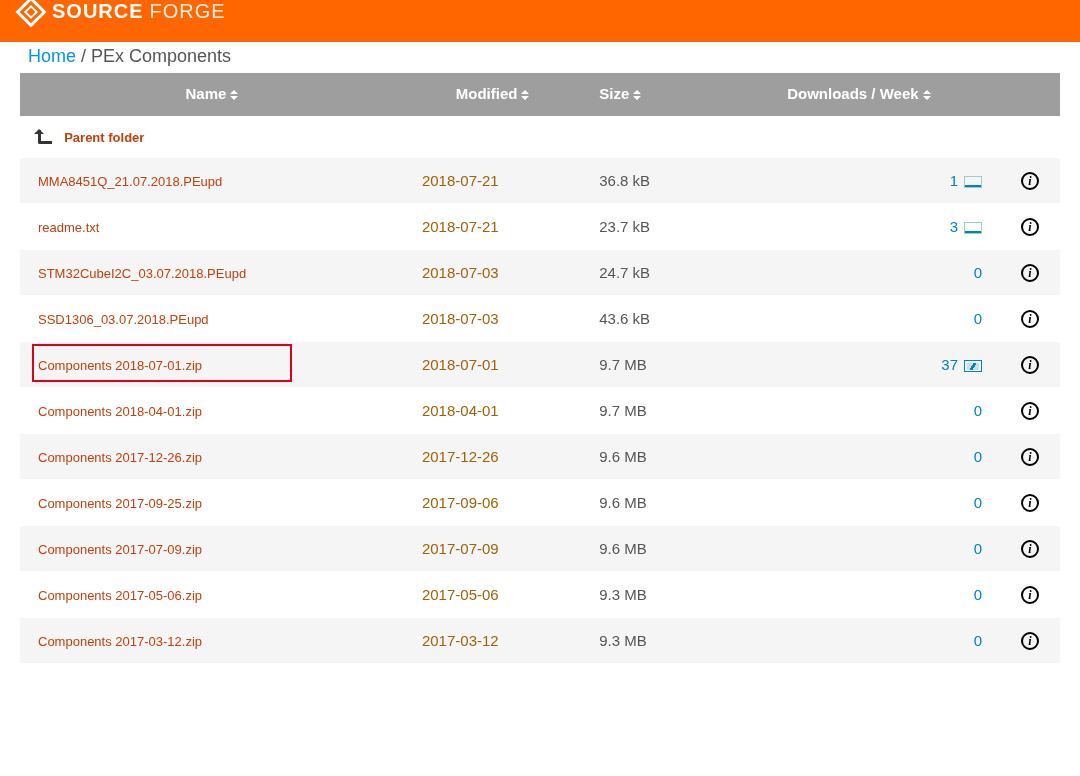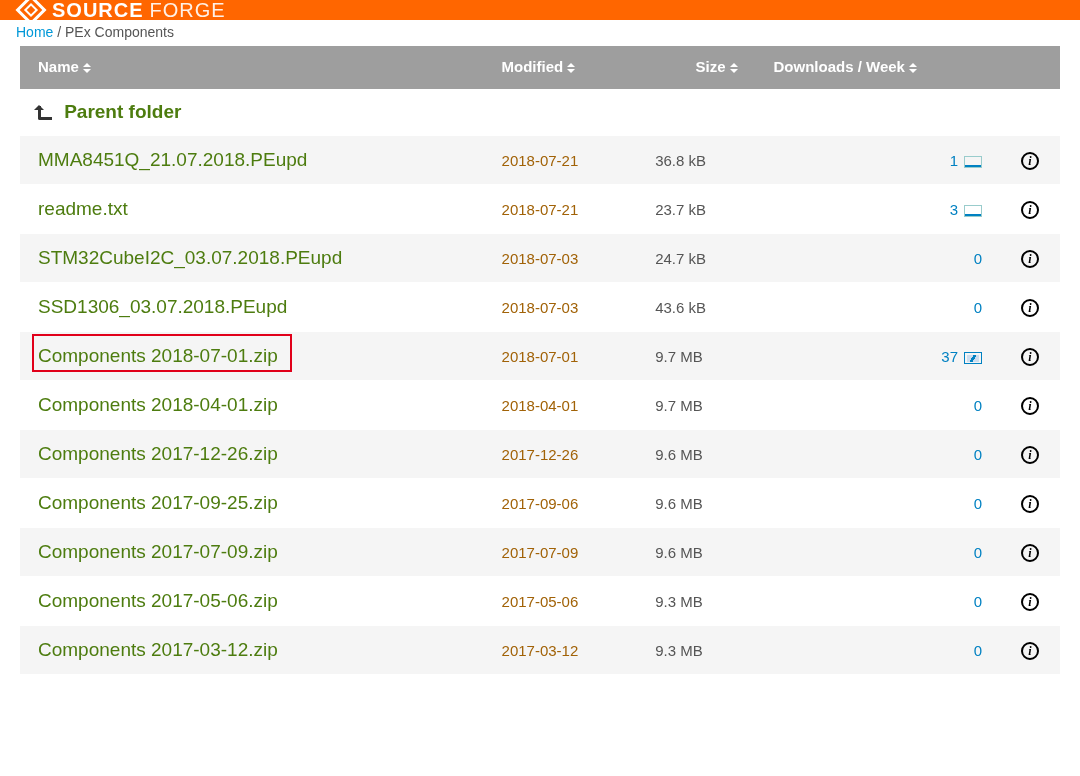--- a/index.html
+++ b/index.html
@@ -1,33 +1,33 @@
 <!DOCTYPE html>
 <html><head>
 <meta charset="utf-8">
 <style>
   *{box-sizing:border-box;margin:0;padding:0}
   body{font-family:"Helvetica Neue",Arial,sans-serif;font-size:14px;color:#333;background:#fff;width:1080px}
   a{color:#06c;text-decoration:none}
-  .topbar{background:#ff6600;height:20px;display:flex;align-items:center;padding:0 20px;position:relative}
+  .topbar{background:#ff6600;height:42px;display:flex;align-items:flex-start;padding:0 20px;position:relative}
   .sf-logo{display:flex;align-items:center;gap:6px;font-weight:700;font-size:20px;letter-spacing:1px;color:#fff}
   .sf-dia{width:22px;height:22px;transform:rotate(45deg);border:3px solid #fff;position:relative;margin-right:4px}
   .sf-dia:before{content:"";position:absolute;inset:3px;border:2px solid #fff}
   .sf-logo span.light{font-weight:400;opacity:.9}
-  .breadcrumbs{padding:4px 16px 6px;font-size:14px;color:#555}
+  .breadcrumbs{padding:4px 28px 6px;font-size:18px;color:#555}
   .breadcrumbs a{color:#0098d8}
   .table-wrap{margin:0 20px}
   table{width:100%;border-collapse:collapse}
-  thead th{background:#9e9e9e;color:#fff;font-weight:600;text-align:left;padding:12px 18px;font-size:15px}
-  thead th.col-size{text-align:right}
+  thead th{background:#9e9e9e;color:#fff;font-weight:600;text-align:center;padding:12px 18px;font-size:15px}
+  thead th.col-size{text-align:left}
   thead th.col-dl{}
   thead th.col-info{width:60px}
   tbody tr:nth-child(even){background:#f5f5f5}
   tbody td{padding:13px 18px;font-size:15px;border-bottom:1px solid #fff}
-  td.col-name a{color:#4d7c0f;font-size:19px}
+  td.col-name a{color:#c2410c;font-size:13px}
   td.col-mod{color:#a16207}
   td.col-size{color:#555}
   td.col-dl{text-align:right;color:#0081c2}
   td.col-info{text-align:center;width:60px}
   .parent-row td{background:#fff!important;padding:12px 18px}
   .parent-row a{color:#0081c2;font-weight:600}
   .parent-arrow{display:inline-block;width:14px;height:14px;border-left:3px solid #333;border-bottom:3px solid #333;border-bottom-left-radius:2px;position:relative;margin-right:8px;margin-bottom:-2px}
   .parent-arrow:after{content:"";position:absolute;top:-6px;left:-7px;border:5px solid transparent;border-bottom-color:#333}
   .sort{display:inline-block;vertical-align:middle;margin-left:4px}
   .sort:before{content:"";display:block;border:4px solid transparent;border-bottom-color:#fff;margin-bottom:2px}

